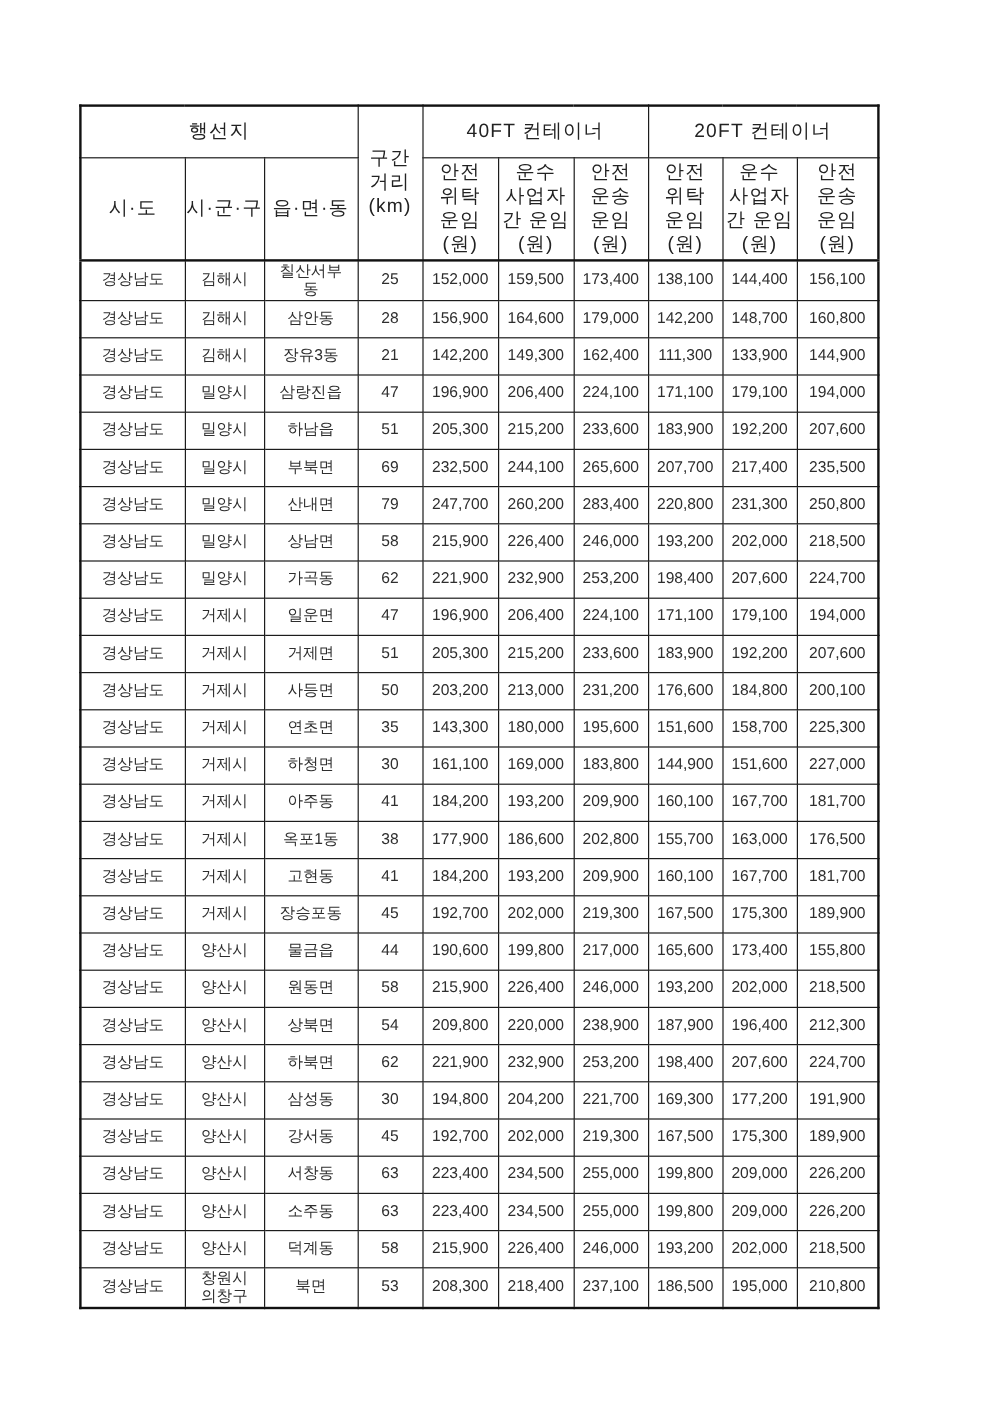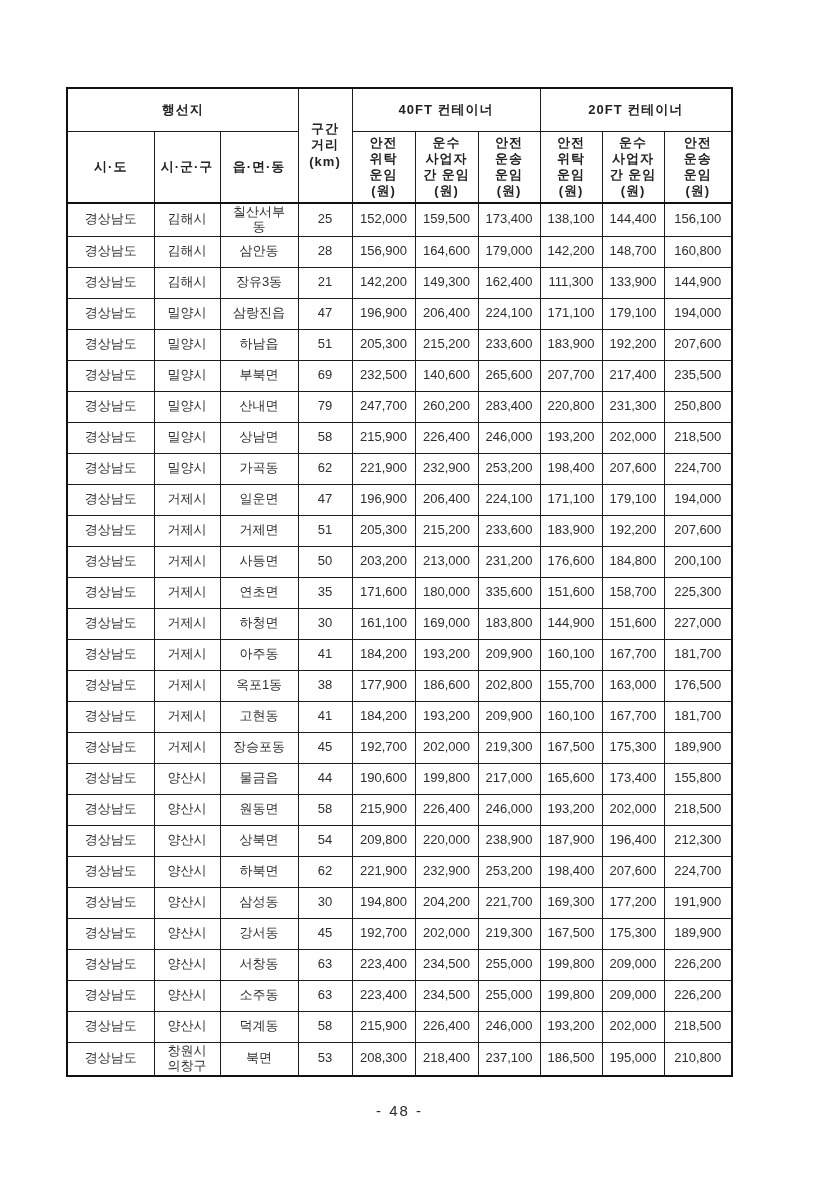--- a/index.html
+++ b/index.html
@@ -36,22 +36,22 @@
   table.fare-table {
     border: 2px solid #111111;
   }
   table.fare-table thead tr.group-row th {
     height: 38px;
   }
   table.fare-table thead tr.sub-row th {
     height: 66px;
   }
   table.fare-table thead th {
-    font-weight: bold;
-    font-size: 13px;
+    font-weight: normal;
+    font-size: 16px;
     color: #222222;
     text-align: center;
     vertical-align: middle;
     white-space: pre-line;
     line-height: 1.25;
     letter-spacing: 1px;
     padding: 2px 0;
     background: #ffffff;
   }
   table.fare-table thead {
@@ -196,21 +196,21 @@
           <td>183,900</td>
           <td>192,200</td>
           <td>207,600</td>
         </tr>
         <tr>
           <td>경상남도</td>
           <td>밀양시</td>
           <td>부북면</td>
           <td>69</td>
           <td>232,500</td>
-          <td>140,600</td>
+          <td>244,100</td>
           <td>265,600</td>
           <td>207,700</td>
           <td>217,400</td>
           <td>235,500</td>
         </tr>
         <tr>
           <td>경상남도</td>
           <td>밀양시</td>
           <td>산내면</td>
           <td>79</td>
@@ -279,23 +279,23 @@
           <td>231,200</td>
           <td>176,600</td>
           <td>184,800</td>
           <td>200,100</td>
         </tr>
         <tr>
           <td>경상남도</td>
           <td>거제시</td>
           <td>연초면</td>
           <td>35</td>
-          <td>171,600</td>
+          <td>143,300</td>
           <td>180,000</td>
-          <td>335,600</td>
+          <td>195,600</td>
           <td>151,600</td>
           <td>158,700</td>
           <td>225,300</td>
         </tr>
         <tr>
           <td>경상남도</td>
           <td>거제시</td>
           <td>하청면</td>
           <td>30</td>
           <td>161,100</td>
@@ -470,15 +470,14 @@
           <td>208,300</td>
           <td>218,400</td>
           <td>237,100</td>
           <td>186,500</td>
           <td>195,000</td>
           <td>210,800</td>
         </tr>
       </tbody>
   </table>
 
-  <div class="page-number">- 48 -</div>
 
 </div>
 
 </body></html>

